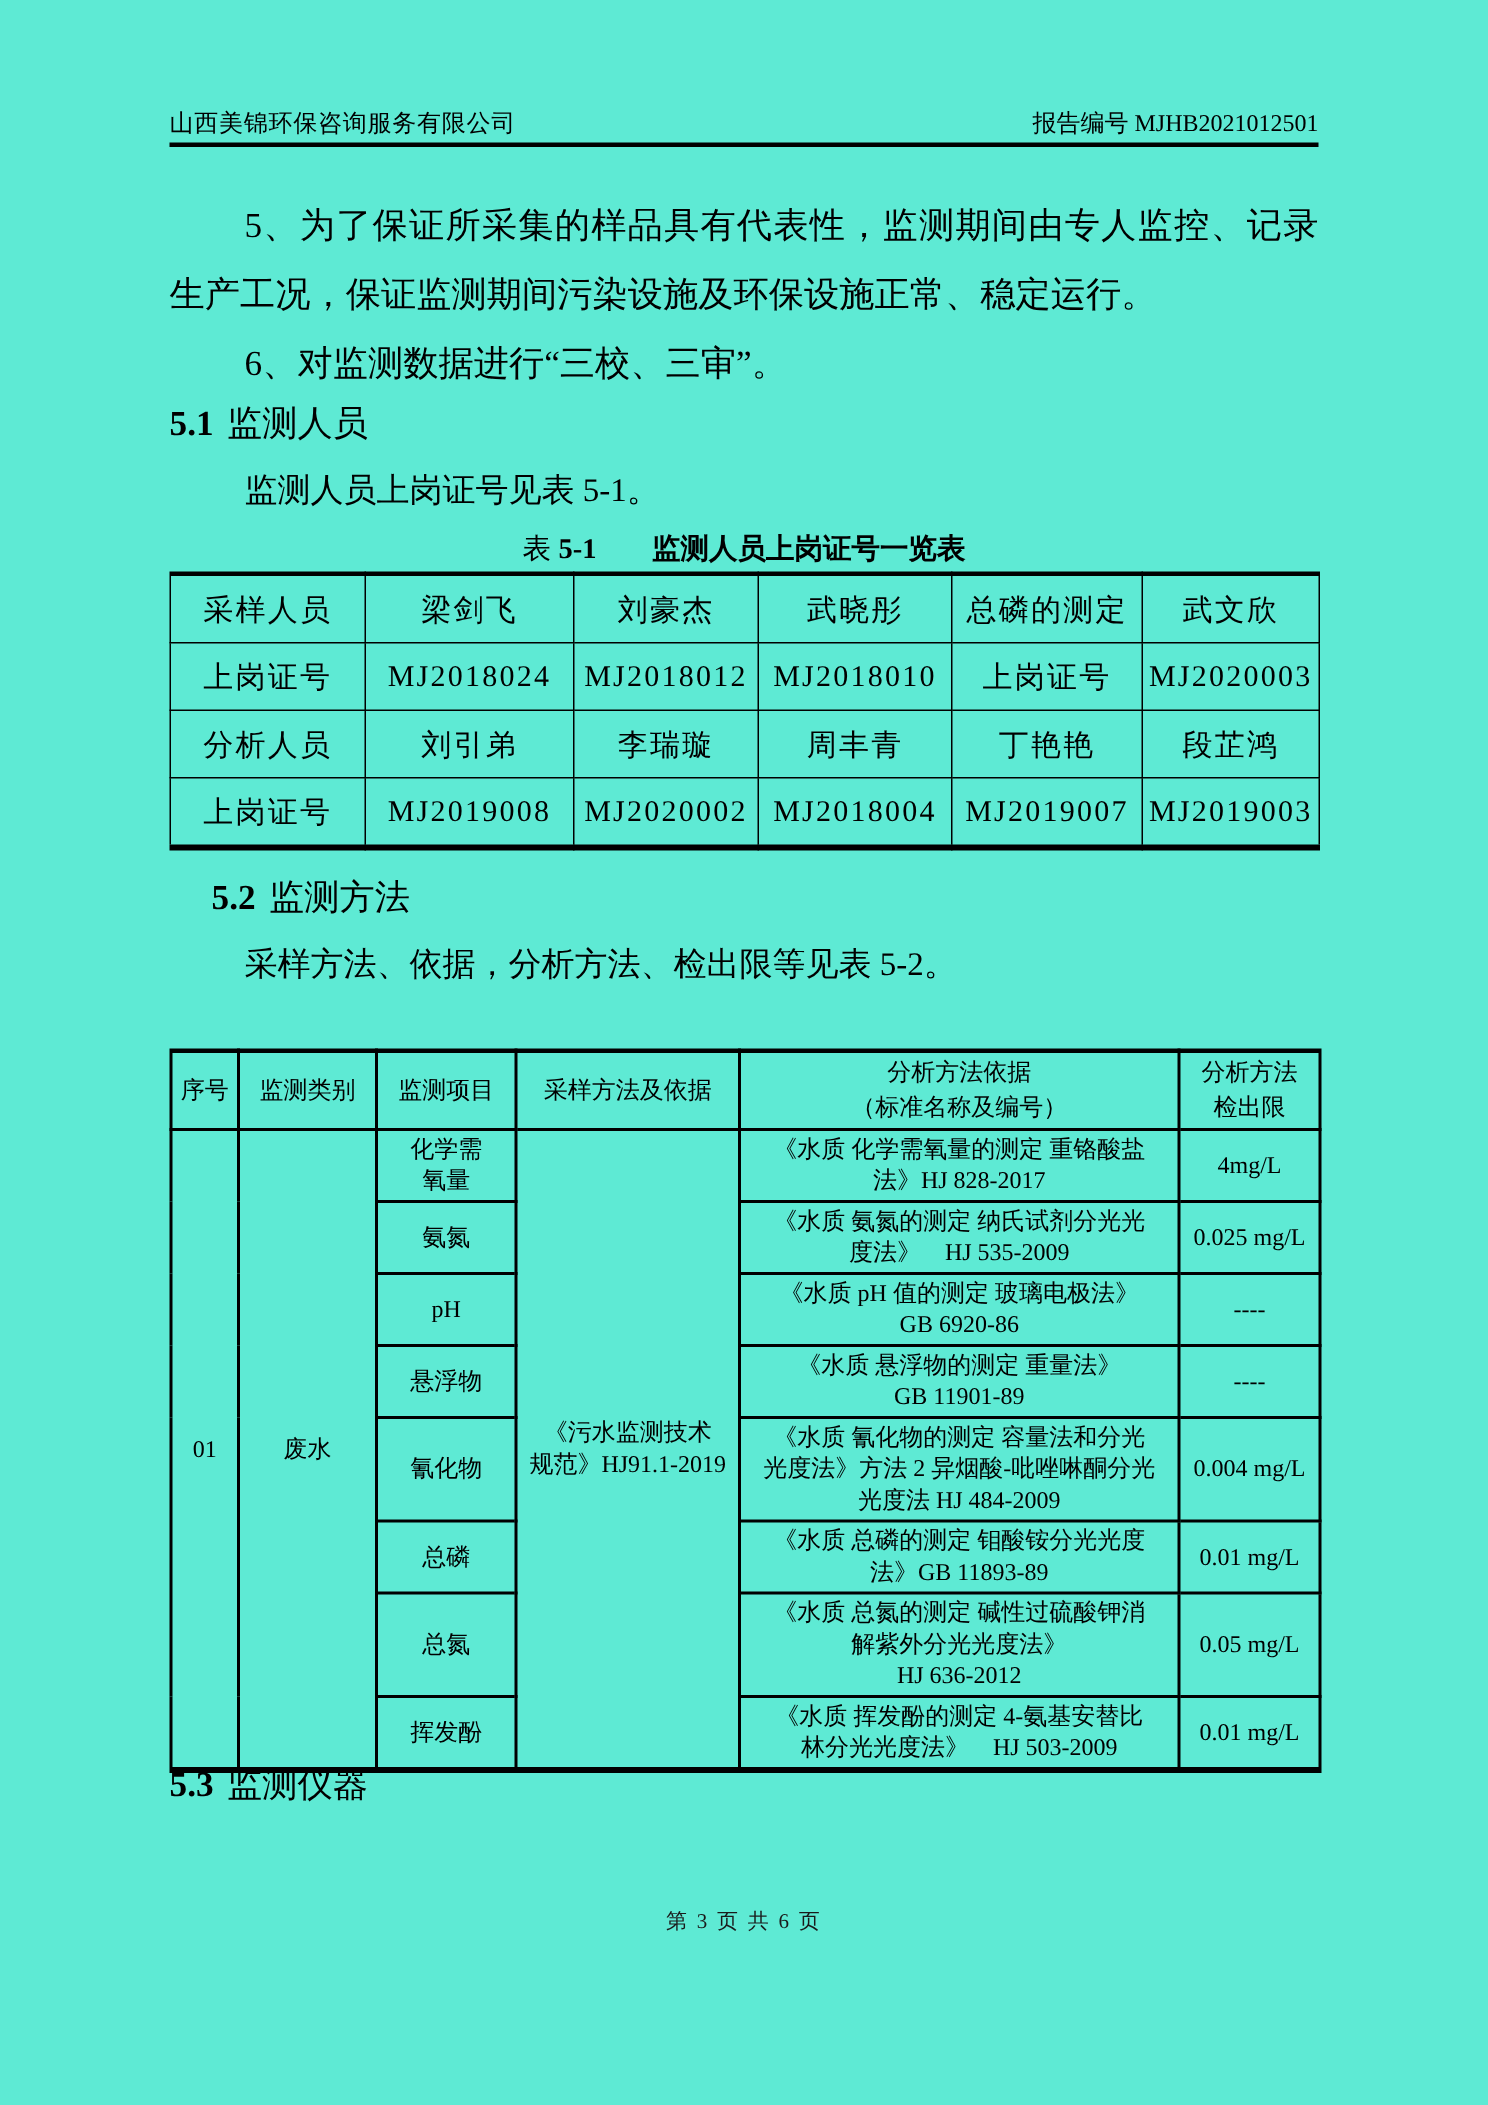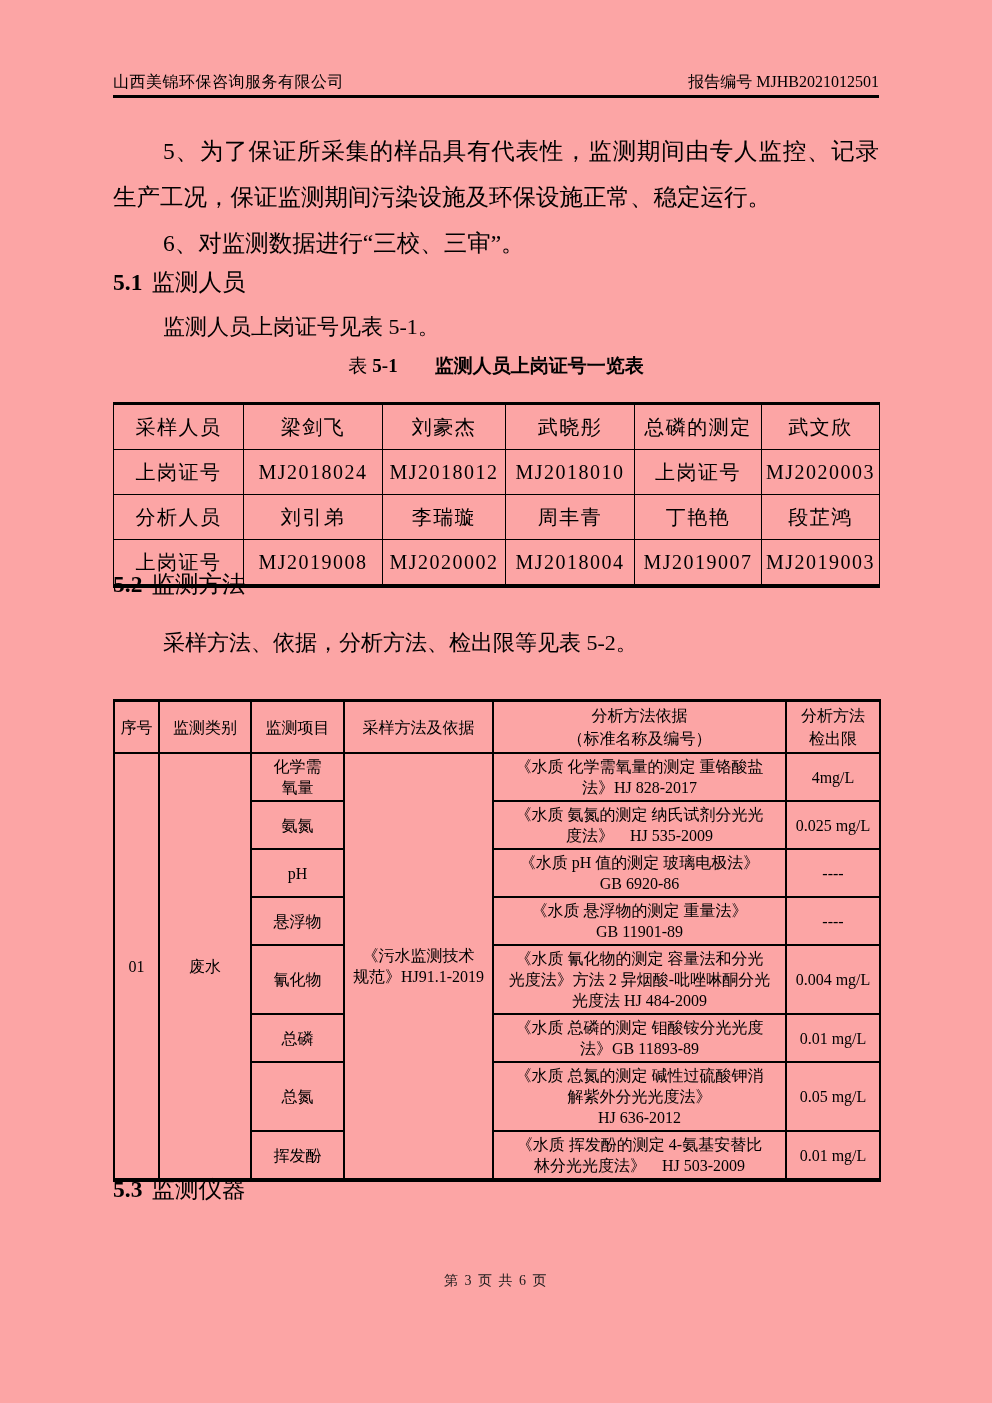--- a/index.html
+++ b/index.html
@@ -1,47 +1,47 @@
 <!DOCTYPE html>
 <html><head>
 <meta charset="utf-8">
 <style>
   html,body { margin:0; padding:0; background:#ffffff; }
   .page {
-    position:relative; width:992px; height:1403px; background:#fca5a5;
+    position:relative; width:992px; height:1403px; background:#5eead4;
     font-family:"Liberation Serif","DejaVu Serif",serif; color:#000;
     overflow:hidden;
   }
   
   .company  { position:absolute; left:113px; top:72px;  font-size:16px; letter-spacing:0.5px; }
   .reportno { position:absolute; right:113px; top:72px; font-size:16px; }
   .header-rule { position:absolute; left:113px; width:766px; top:95px; height:3px; background:#000; }
   
   .para { position:absolute; left:113px; width:766px; font-size:23.5px; line-height:46px;
           text-align:justify; }
   .indent { text-indent:50px; }
   #p5 { top:128px; }
   #p6 { top:220px; }
   .sec-h { position:absolute; left:113px; font-size:23.5px; }
   .sec-num { font-weight:bold; margin-right:9px; }
   #h51 { top:266px; }
-  #h52 { top:568px; }
+  #h52 { top:582px;margin-left:28px; }
   #h53 { top:1173px; }
   .intro { position:absolute; left:163px; font-size:22px; white-space:nowrap; }
   #intro1 { top:312px; }
   #intro2 { top:628px; }
   #intro3 { top:1222px; }
   
   .caption { position:absolute; left:113px; width:766px; text-align:center; font-size:19px; }
   #cap1 { top:353px; }
   #cap2 { top:666px; }
   .cap-num { font-weight:bold; margin-left:5px; }
   .cap-title { margin-left:37px;font-weight:bold; }
   
-  #t1 { position:absolute; left:113px; top:402px; width:766px;
+  #t1 { position:absolute; left:113px; top:381px; width:766px;
         border-collapse:collapse; table-layout:fixed;
         border-top:3px solid #000; border-bottom:4px solid #000;
         border-left:1.5px solid #000; border-right:1.5px solid #000; }
   #t1 td { border:1.5px solid #000; height:42px; text-align:center; vertical-align:middle;
            font-size:20px; letter-spacing:1.5px; }
   
   #t2 { position:absolute; left:113px; top:699px; width:766px;
         border-collapse:collapse; table-layout:fixed;
         border-top:3px solid #000; border-bottom:4px solid #000;
         border-left:2px solid #000; border-right:2px solid #000; }

